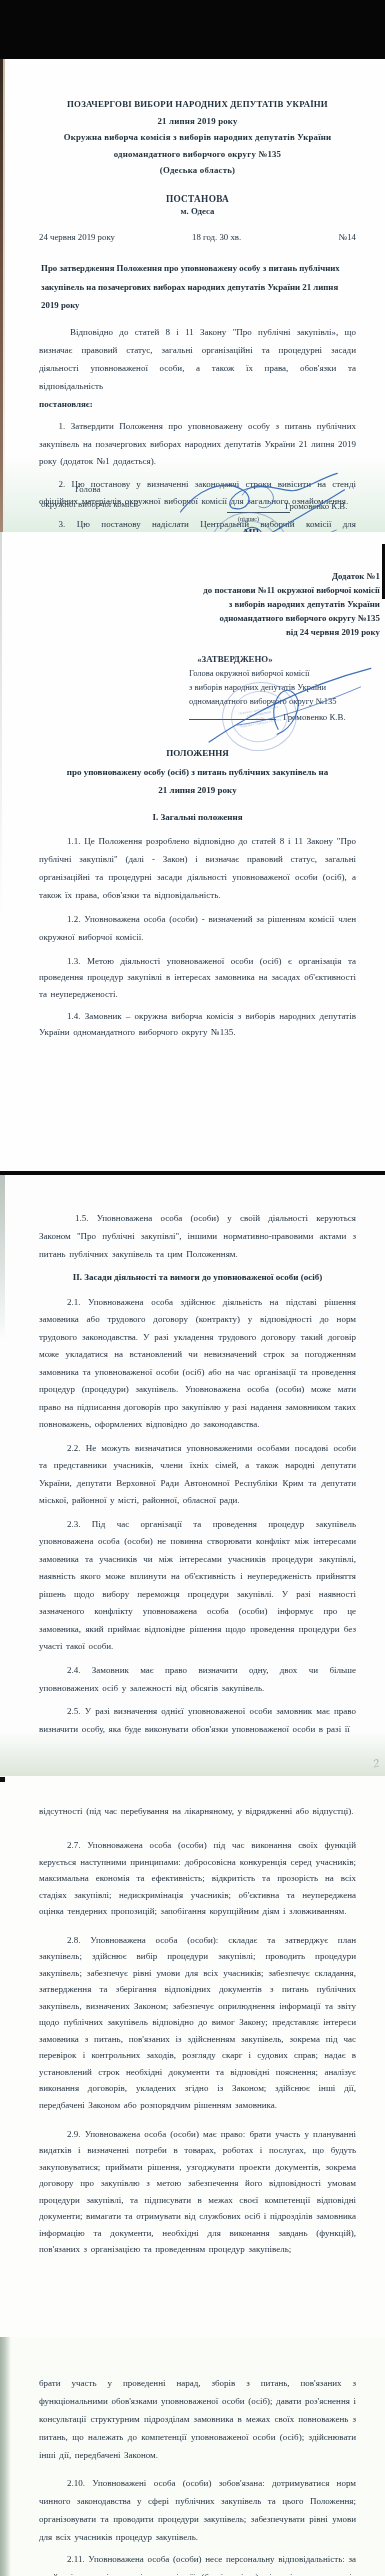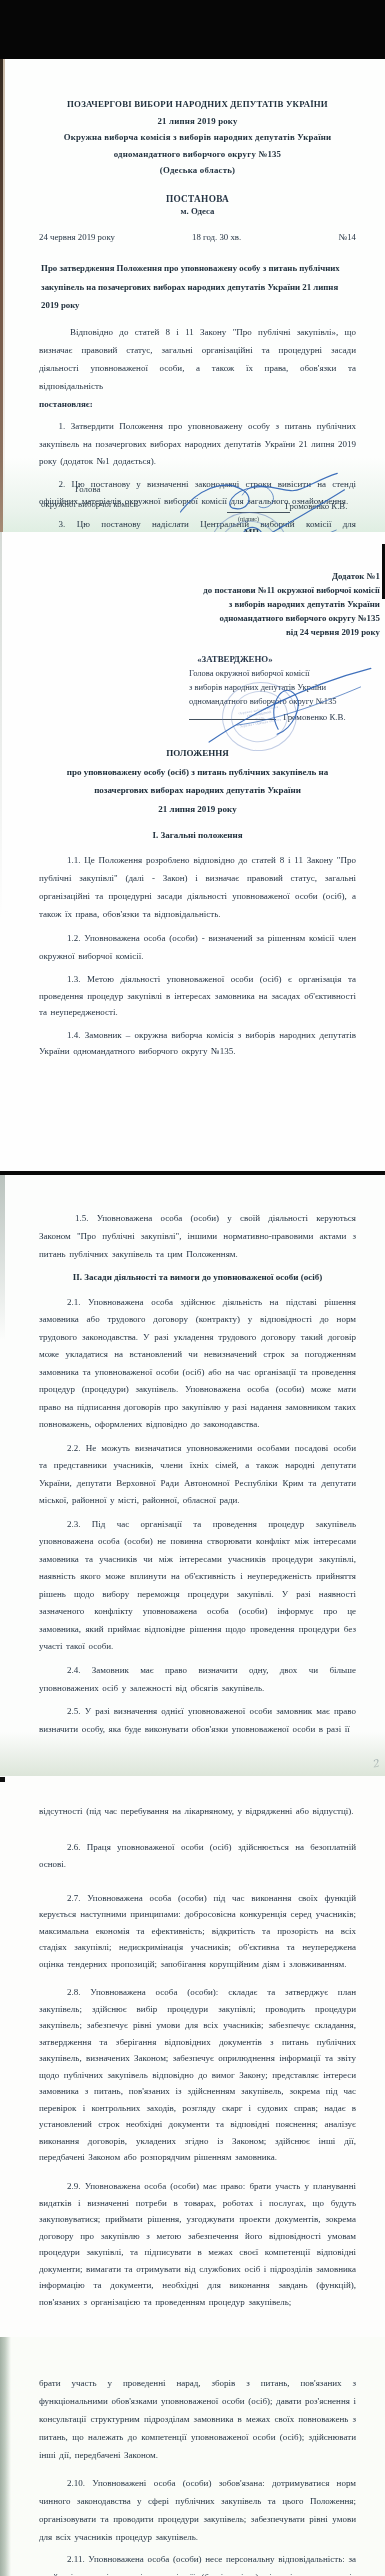--- a/index.html
+++ b/index.html
@@ -180,21 +180,20 @@
   <svg class="abs" style="left:205px;top:130px;" width="170" height="88" viewBox="0 0 330 170">
     <path class="ink" d="M8 155 C70 112 182 48 322 12"></path>
     <path class="ink" d="M142 130 C118 86 150 38 172 60 C194 82 170 130 140 140"></path>
     <path class="ink thin" d="M62 122 C132 114 222 82 302 48"></path>
   </svg>
 
   <div class="p2-flow">
     <div class="pol-title">
       <div>ПОЛОЖЕННЯ</div>
       <div>про уповноважену особу (осіб) з питань публічних закупівель на</div>
-      <div>позачергових виборах народних депутатів України</div>
       <div>21 липня 2019 року</div>
     </div>
     <div class="sec-head">І. Загальні положення</div>
     <div class="para p2-para" style="margin-top:10.3px;">1.1. Це Положення розроблено відповідно до статей 8 і 11 Закону "Про публічні закупівлі" (далі - Закон) і визначає правовий статус, загальні організаційні та процедурні засади діяльності уповноваженої особи (осіб), а також їх права, обов'язки та відповідальність.</div>
     <div class="para p2-para">1.2. Уповноважена особа (особи) - визначений за рішенням комісії член окружної виборчої комісії.</div>
     <div class="para p2-para" style="line-height:16.5px;">1.3. Метою діяльності уповноваженої особи (осіб) є організація та проведення процедур закупівлі в інтересах замовника на засадах об'єктивності та неупередженості.</div>
     <div class="para p2-para" style="line-height:16px;">1.4. Замовник – окружна виборча комісія з виборів народних депутатів України одномандатного виборчого округу №135.</div>
   </div>
 
   <div class="bar-bottom"></div>
@@ -212,21 +211,20 @@
   <div class="para p3-para" style="line-height:17.5px;">2.5. У разі визначення однієї уповноваженої особи замовник має право визначити особу, яка буде виконувати обов'язки уповноваженої особи в разі її</div>
 
   <div class="pg3-num">2</div>
   <div class="p3-shadow"></div>
 </div>
 
 <div class="page page4">
   <div class="p4-sq"></div>
 
   <div class="para p4-para noindent" style="margin-top:0;">відсутності (під час перебування на лікарняному, у відрядженні або відпустці).</div>
-  <div class="para p4-para" style="margin-top:19.6px;">2.6. Праця уповноваженої особи (осіб) здійснюється на безоплатній основі.</div>
   <div class="para p4-para" style="margin-top:17.5px;">2.7. Уповноважена особа (особи) під час виконання своїх функцій керується наступними принципами: добросовісна конкуренція серед учасників; максимальна економія та ефективність; відкритість та прозорість на всіх стадіях закупівлі; недискримінація учасників; об'єктивна та неупереджена оцінка тендерних пропозицій; запобігання корупційним діям і зловживанням.</div>
   <div class="para p4-para">2.8. Уповноважена особа (особи): складає та затверджує план закупівель; здійснює вибір процедури закупівлі; проводить процедури закупівель; забезпечує рівні умови для всіх учасників; забезпечує складання, затвердження та зберігання відповідних документів з питань публічних закупівель, визначених Законом; забезпечує оприлюднення інформації та звіту щодо публічних закупівель відповідно до вимог Закону; представляє інтереси замовника з питань, пов'язаних із здійсненням закупівель, зокрема під час перевірок і контрольних заходів, розгляду скарг і судових справ; надає в установлений строк необхідні документи та відповідні пояснення; аналізує виконання договорів, укладених згідно із Законом; здійснює інші дії, передбачені Законом або розпорядчим рішенням замовника.</div>
   <div class="para p4-para">2.9. Уповноважена особа (особи) має право: брати участь у плануванні видатків і визначенні потреби в товарах, роботах і послугах, що будуть закуповуватися; приймати рішення, узгоджувати проекти документів, зокрема договору про закупівлю з метою забезпечення його відповідності умовам процедури закупівлі, та підписувати в межах своєї компетенції відповідні документи; вимагати та отримувати від службових осіб і підрозділів замовника інформацію та документи, необхідні для виконання завдань (функцій), пов'язаних з організацією та проведенням процедур закупівель;</div>
 </div>
 
 <div class="page page5">
   <div class="p5-edge"></div>
 
   <div class="para noindent">брати участь у проведенні нарад, зборів з питань, пов'язаних з функціональними обов'язками уповноваженої особи (осіб); давати роз'яснення і консультації структурним підрозділам замовника в межах своїх повноважень з питань, що належать до компетенції уповноваженої особи (осіб); здійснювати інші дії, передбачені Законом.</div>
   <div class="para p5-para" style="margin-top:10.3px;">2.10. Уповноважені особа (особи) зобов'язана: дотримуватися норм чинного законодавства у сфері публічних закупівель та цього Положення; організовувати та проводити процедури закупівель; забезпечувати рівні умови для всіх учасників процедур закупівель.</div>

